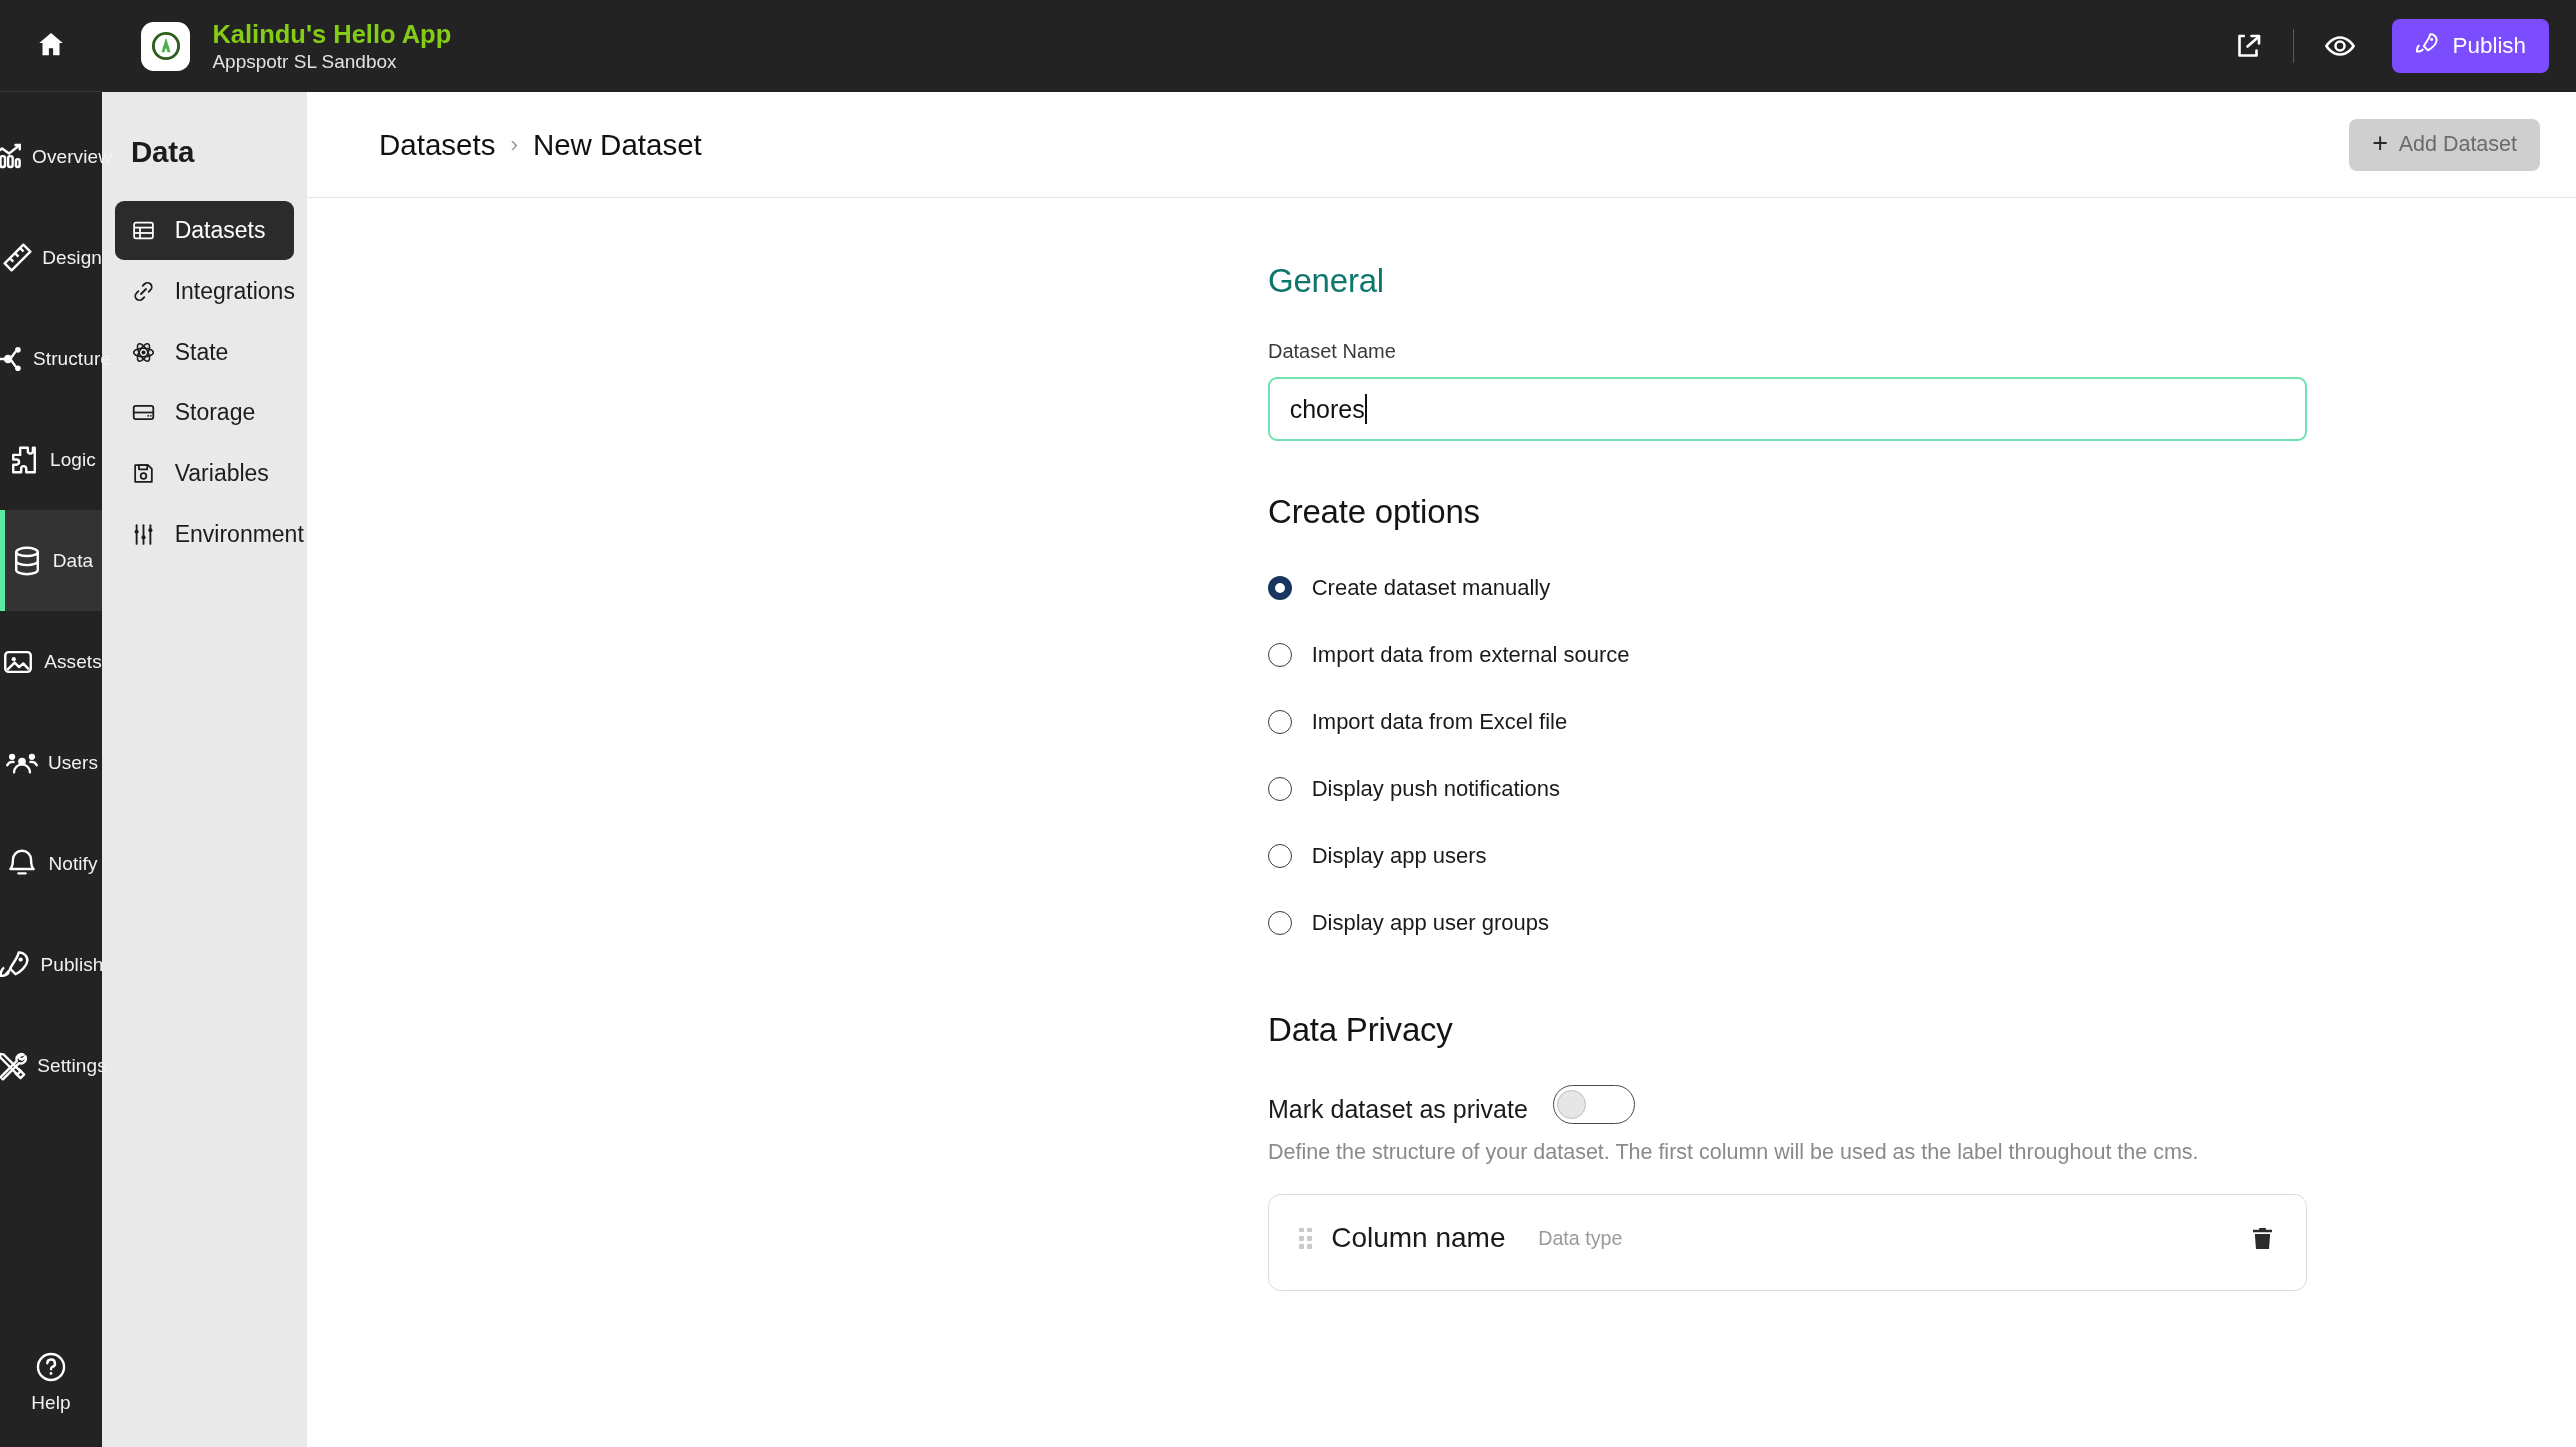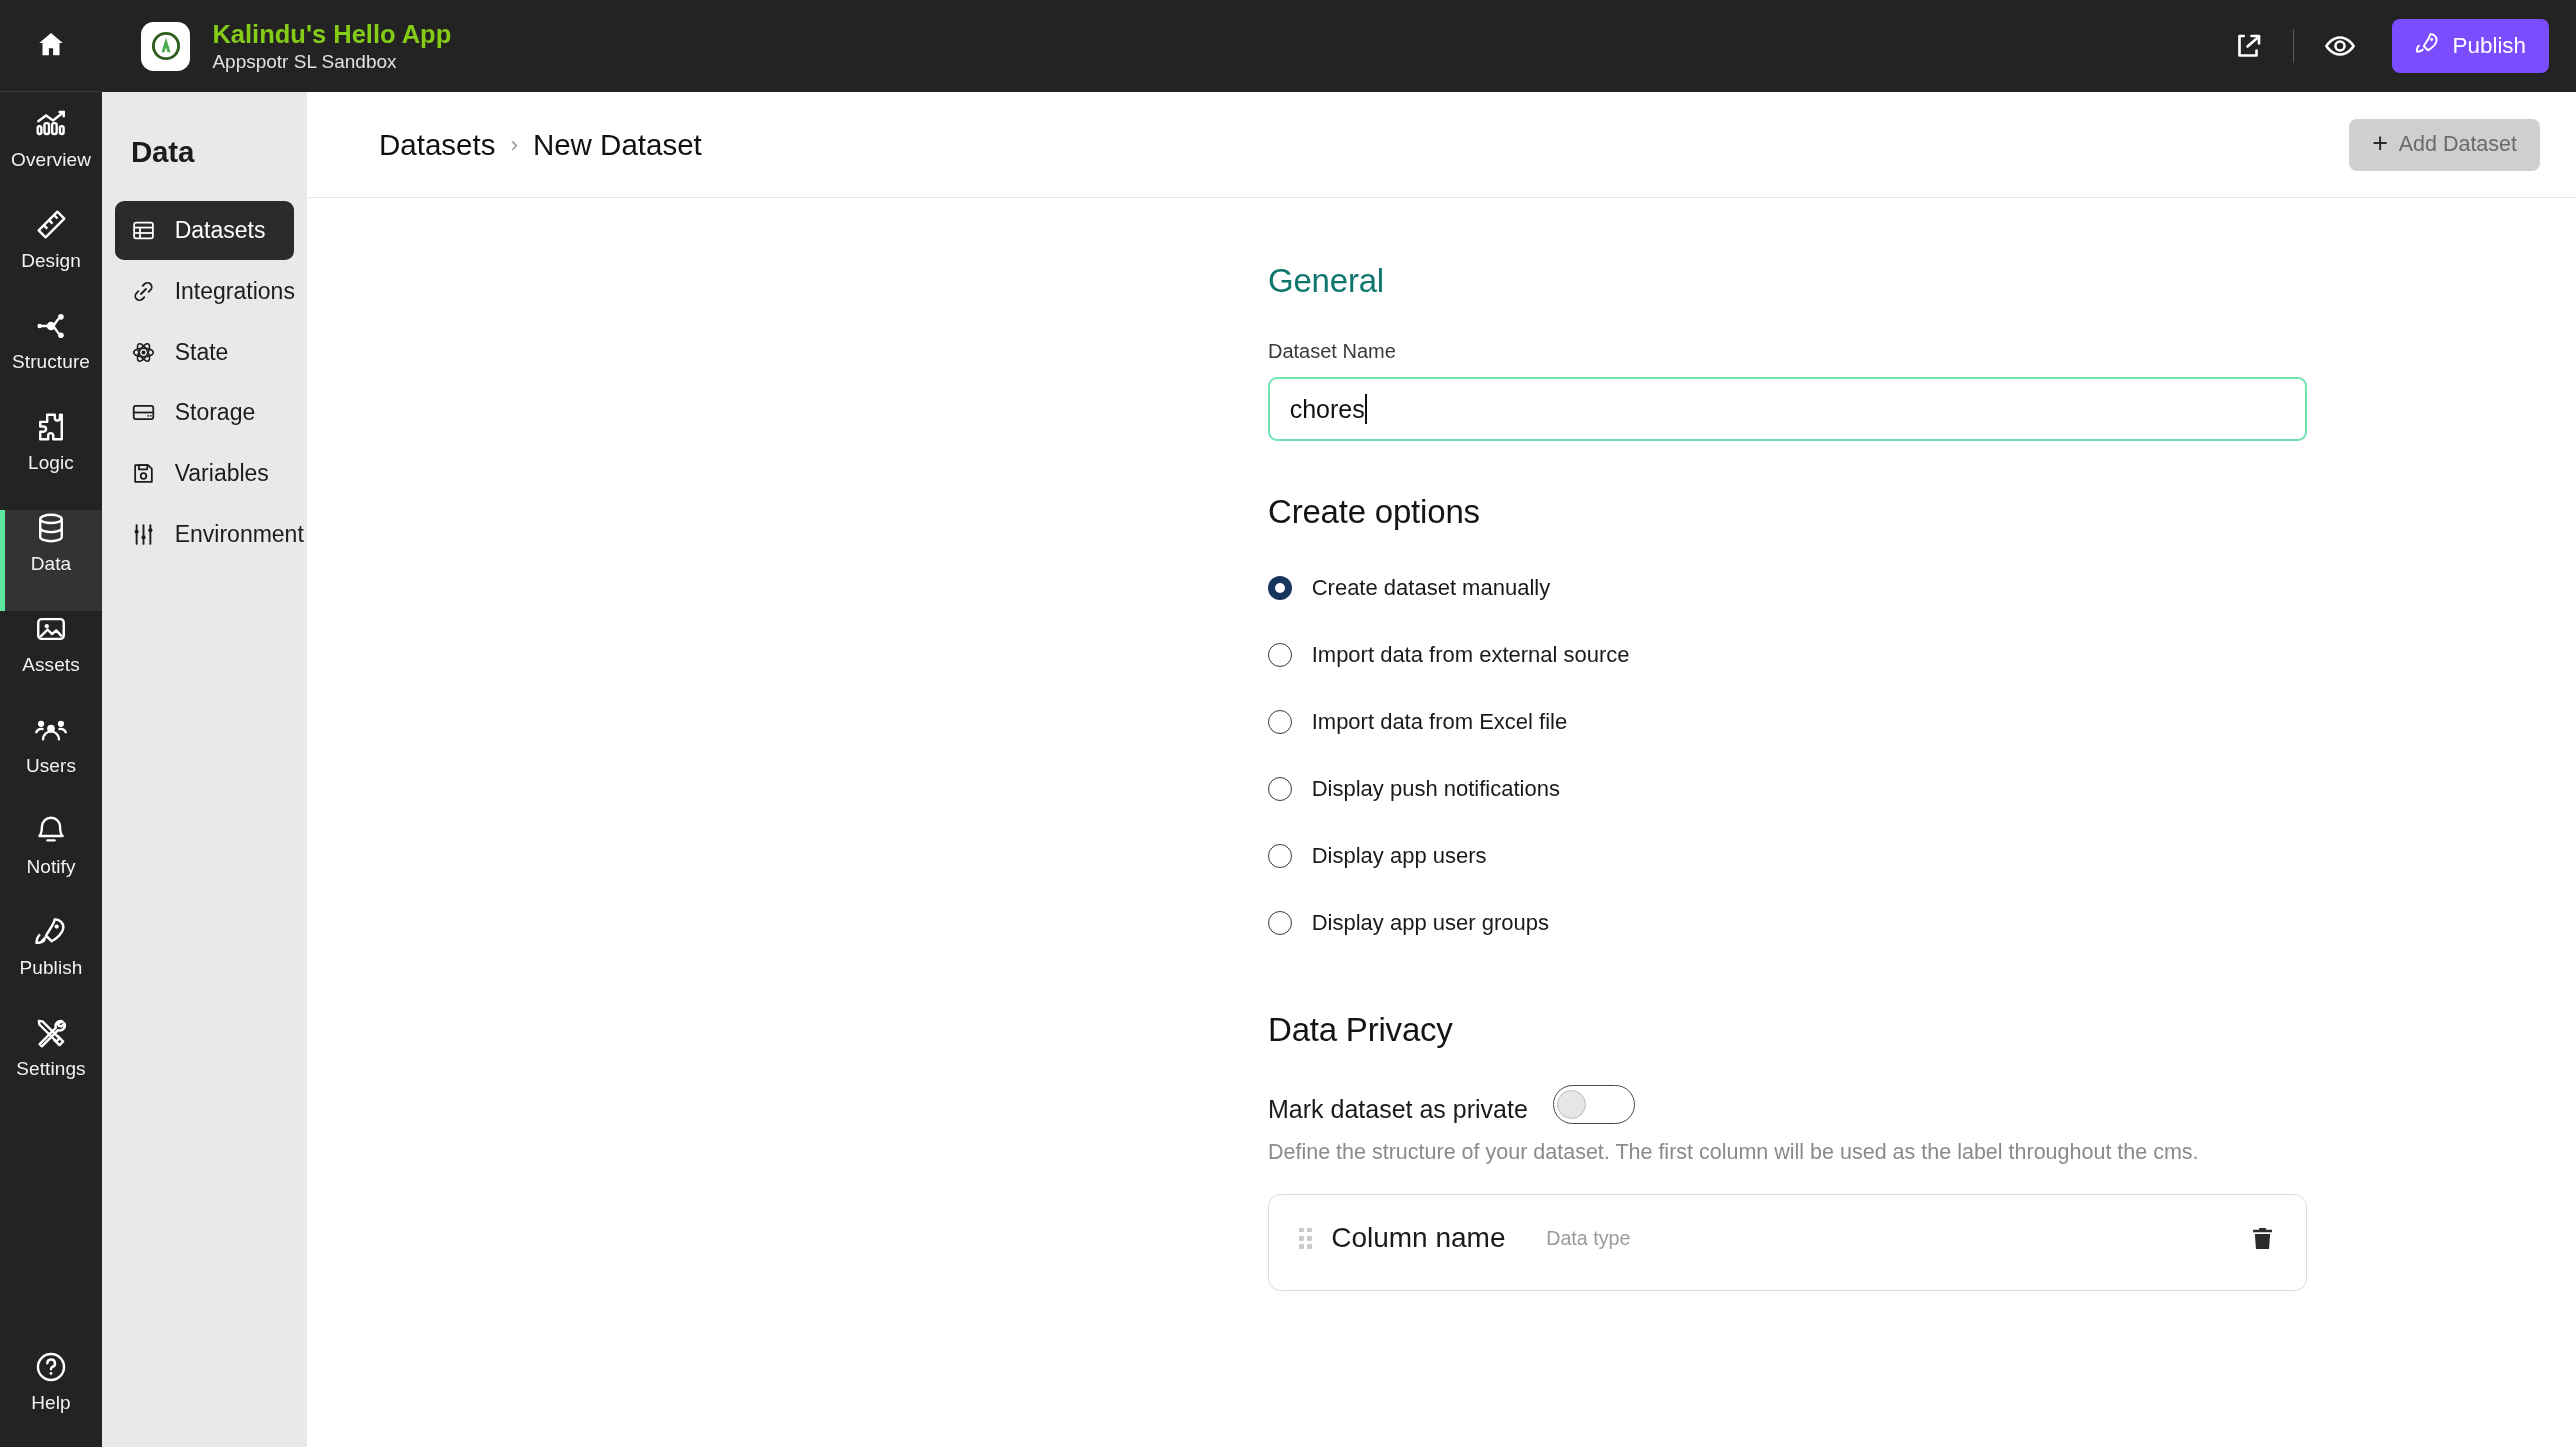--- a/index.html
+++ b/index.html
@@ -19,22 +19,22 @@
     position: relative; z-index: 5;
   }
   .rail-home {
     height: 92px; min-height: 92px;
     display: flex; align-items: center; justify-content: center;
     border-bottom: 0.9px solid #3a3a3a;
   }
   .rail-items { flex: 1; display: flex; flex-direction: column; padding-top: 14.3px; }
   .rail-item {
     height: 101px; position: relative;
-    display: flex; flex-direction: column;
-    align-items: center; 
+    display: flex; flex-direction: row;
+    align-items: center; justify-content: center;
     gap: 8px; cursor: pointer;
   }
   .rail-item.active { background: #333333; }
   .rail-item.active::before {
     content: ""; position: absolute; left: 0; top: 0; bottom: 0;
     width: 5.4px; background: #5ce8a0;
   }
   .rail-icon { width: 36px; height: 36px; display: flex; align-items: center; justify-content: center; }
   .rail-icon svg { width: 34px; height: 34px; display: block; }
   .rail-label { color: #f2f2f2; font-size: 19px; line-height: 1; letter-spacing: 0.1px; }
@@ -162,21 +162,21 @@
     border: 0.9px solid #dcdcdc; border-radius: 12.5px;
     background: #ffffff; padding: 27px 30px 36px 30px;
   }
   .col-row { display: flex; align-items: center; gap: 19.7px; }
   .drag-handle {
     width: 12.5px; display: grid; grid-template-columns: 4.5px 4.5px;
     gap: 3.6px 3.6px; flex: none;
   }
   .drag-dot { width: 4.5px; height: 4.5px; background: #c9c9c9; border-radius: 0.9px; }
   .col-name { font-size: 28px; color: #1a1a1a; }
-  .col-type { font-size: 19.7px; color: #9a9a9a; margin-left: 21px; }
+  .col-type { font-size: 19.7px; color: #9a9a9a; margin-left: 13px; }
   .col-spacer { flex: 1; }
   .trash { width: 27px; height: 29px; cursor: pointer; }
 </style>
 </head>
 <body>
 
 <div class="app">
 
   <div class="rail">
     <div class="rail-home">

